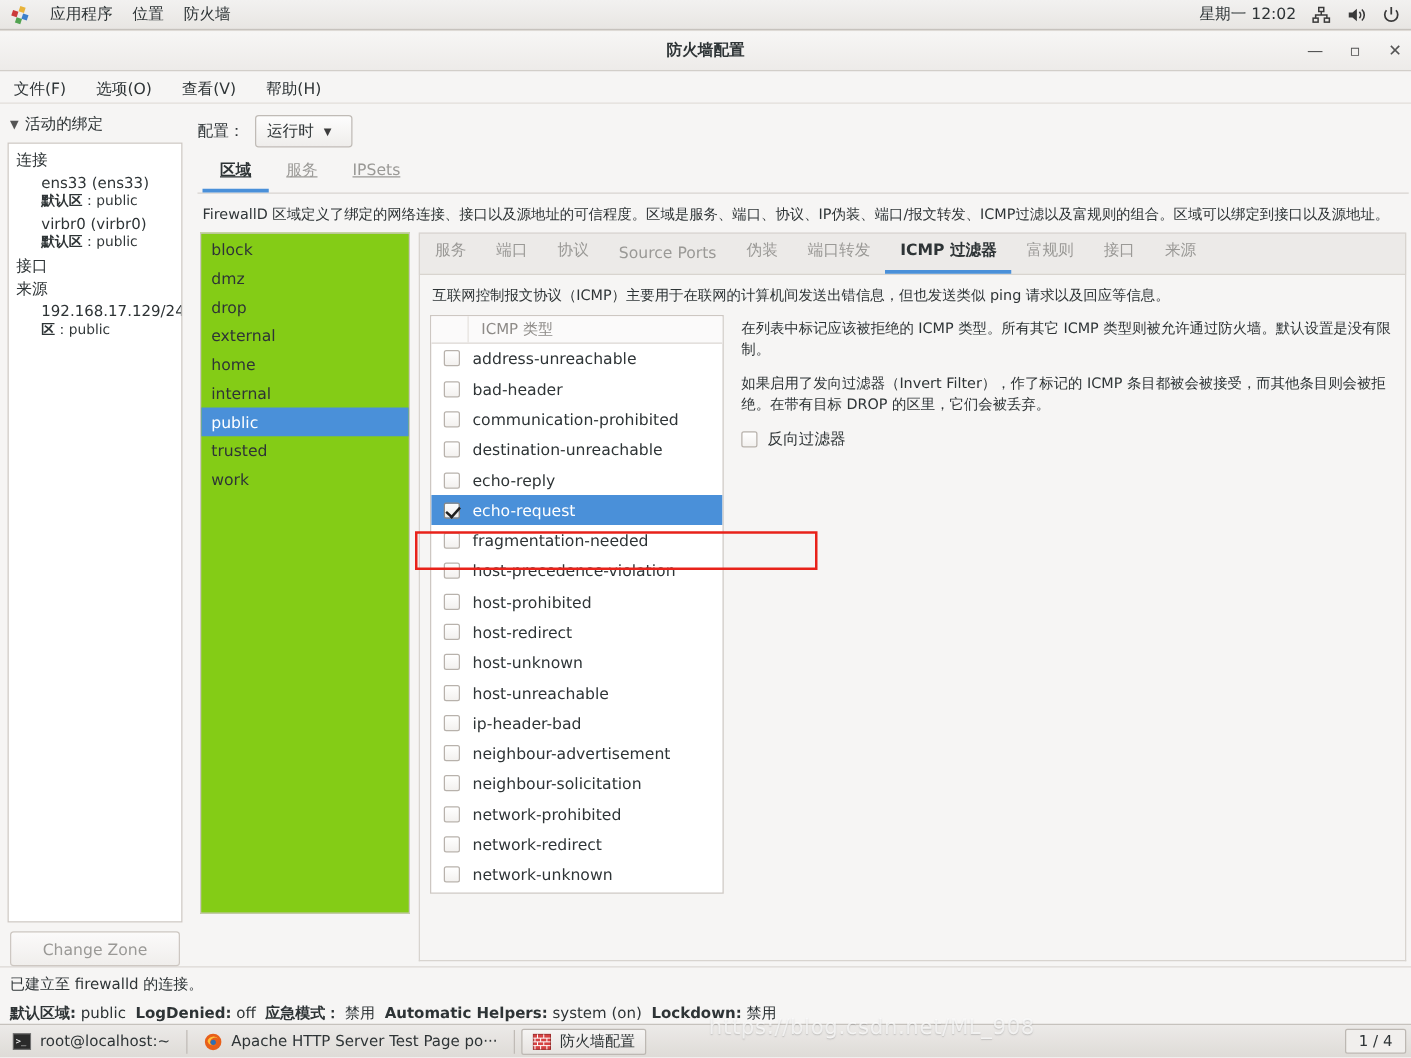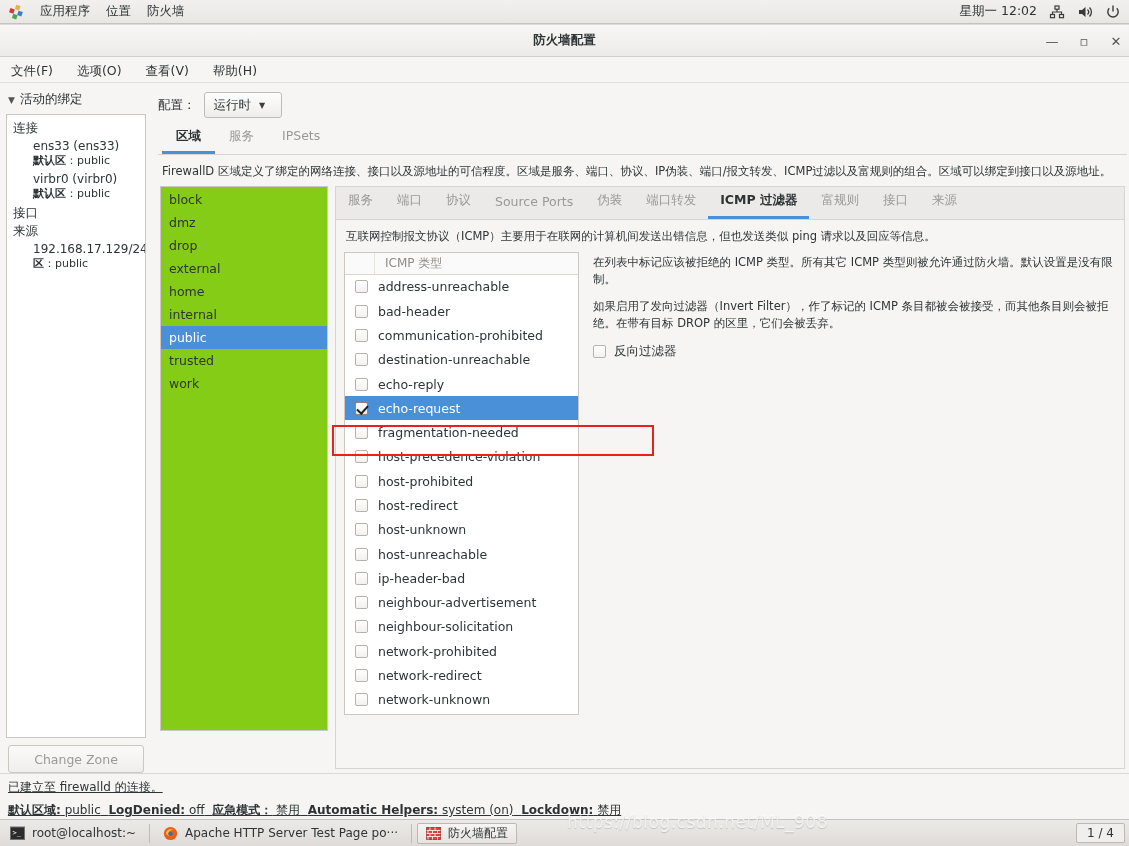--- a/index.html
+++ b/index.html
@@ -85,21 +85,21 @@
     background: linear-gradient(#fdfdfd, #efedeb);
     border:1px solid #c0bbb6; border-radius:3px;
     display:flex; align-items:center; gap:8px; font-size:12.5px;
   }
   .caret { font-size:8px; color:#3c3c3c; }
 
   
   .tabs-top { display:flex; border-bottom:1px solid #d8d4cf; padding-left:4px; gap:0; }
   .tab {
     padding:7px 14px 6px 14px; font-size:12.5px; color:#9a9996;
-    border-bottom:3px solid transparent; white-space:nowrap;
+    border-bottom:3px solid transparent; white-space:nowrap;text-decoration:underline;
   }
   .tab.active { color:#2e3436; font-weight:bold; border-bottom-color:#4a90d9; }
 
   .zone-desc { font-size:11.5px; line-height:1.45; padding:8px 4px 6px 4px; color:#2e3436; }
 
   .zone-split { display:flex; gap:7px; flex:1; padding:0 2px 4px 2px; }
   .zone-list {
     width:168px; background:#84cc16; border:1px solid #cdc7c2;
     height:545px; overflow:hidden; padding-top:1px;
   }
@@ -144,21 +144,21 @@
   .invert-row { display:flex; align-items:center; gap:8px; font-size:12.5px; margin-top:4px; }
 
   
   .annot {
     position:absolute; left:332px; top:425px; width:322px; height:31px;
     border:2px solid #e8221a; pointer-events:none; z-index:50;
   }
 
   
   .statusbar { height:48px; border-top:1px solid #dcd8d4; background:#f6f5f4;
-               padding:5px 8px 0 8px;text-decoration:underline; }
+               padding:5px 8px 0 8px; }
   .sb-line1 { font-size:12px; padding-bottom:6px; }
   .sb-line2 { font-size:12px; }
   .sb-line2 b { font-weight:bold; }
 
   
   .taskbar {
     position:absolute; left:0; top:819px; width:1129px; height:27px;
     background: linear-gradient(#eceae8, #dedbd7);
     border-top:1px solid #c6c2bd; display:flex; align-items:center;
   }

